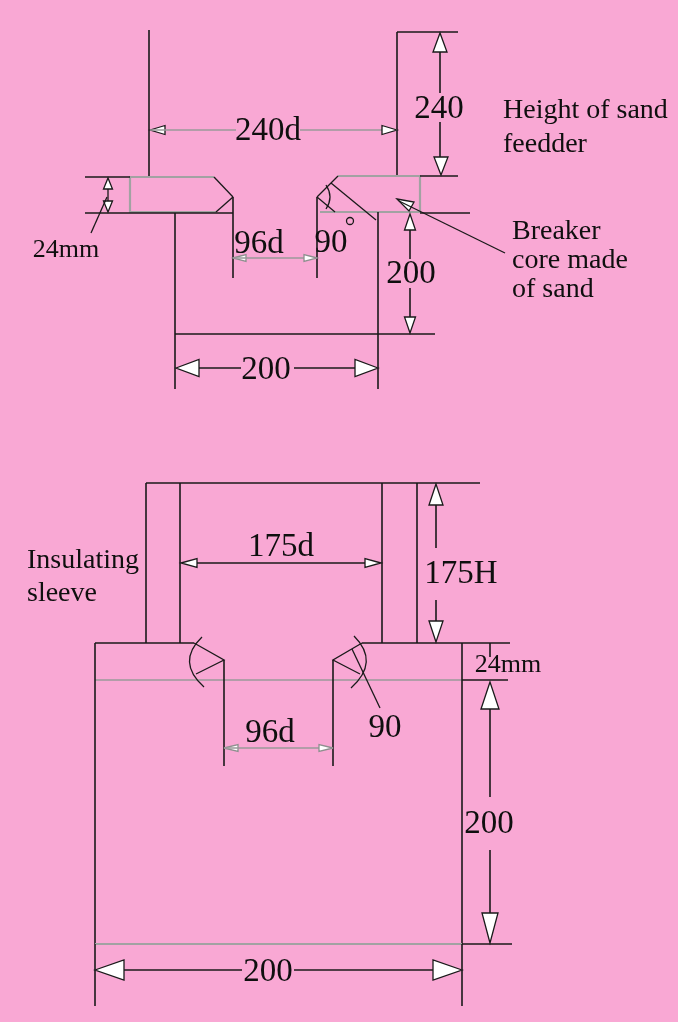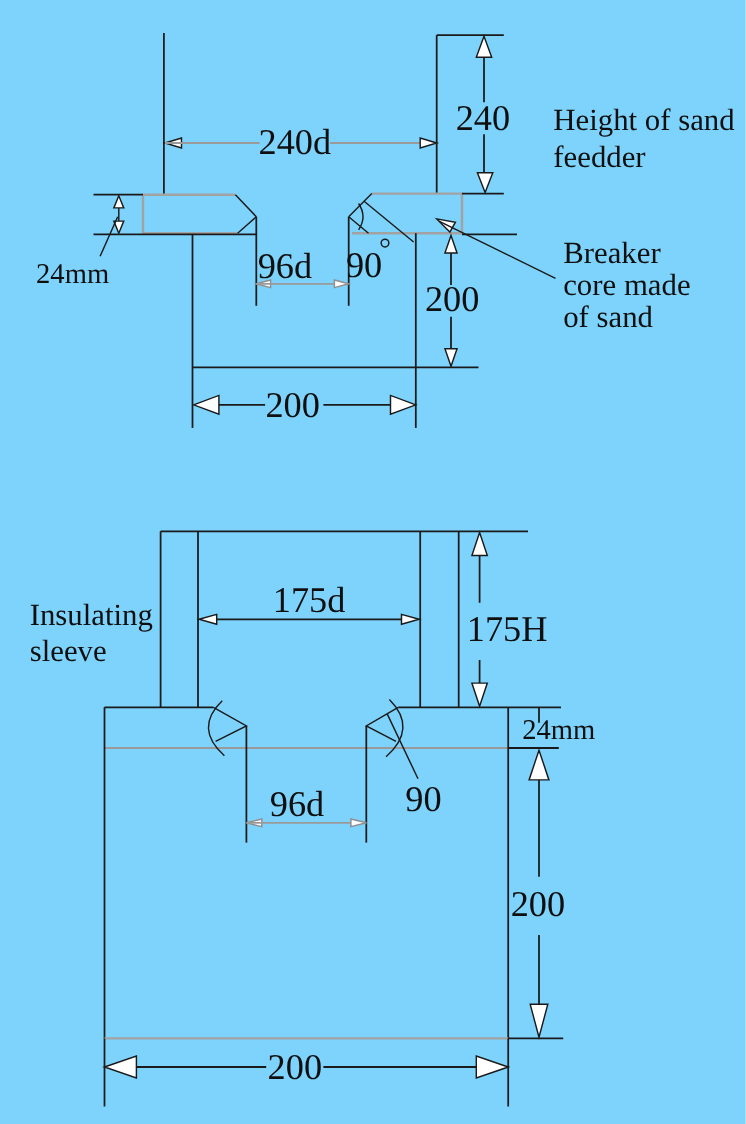--- a/index.html
+++ b/index.html
@@ -1,16 +1,16 @@
 <!DOCTYPE html>
 <html><head>
 <meta charset="utf-8">
 <style>
   html,body{margin:0;padding:0;background:#ffffff;}
-  .page{width:678px;height:1022px;background:#7dd3fc;position:relative;overflow:hidden;}
+  .page{width:678px;height:1022px;background:#f9a8d4;position:relative;overflow:hidden;}
   svg{display:block;}
   text{font-family:"Liberation Serif","DejaVu Serif",serif;fill:#0f0f0f;}
   .dim{font-size:33px;}
   .sm{font-size:26px;}
   .lbl{font-size:28px;}
   .mid{text-anchor:middle;}
   .d{stroke:#1a1a1a;stroke-width:1.6;fill:none;}
   .t{stroke:#1a1a1a;stroke-width:1.3;fill:none;}
   .g{stroke:#a2a2a2;stroke-width:2.2;fill:none;}
   .g2{stroke:#9a9a9a;stroke-width:1.6;fill:none;}

